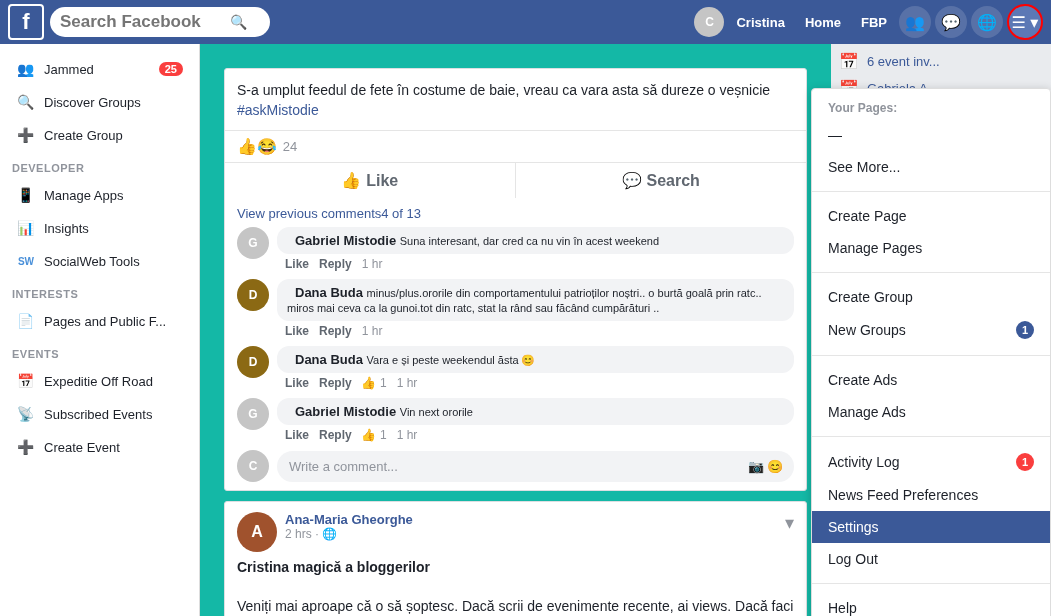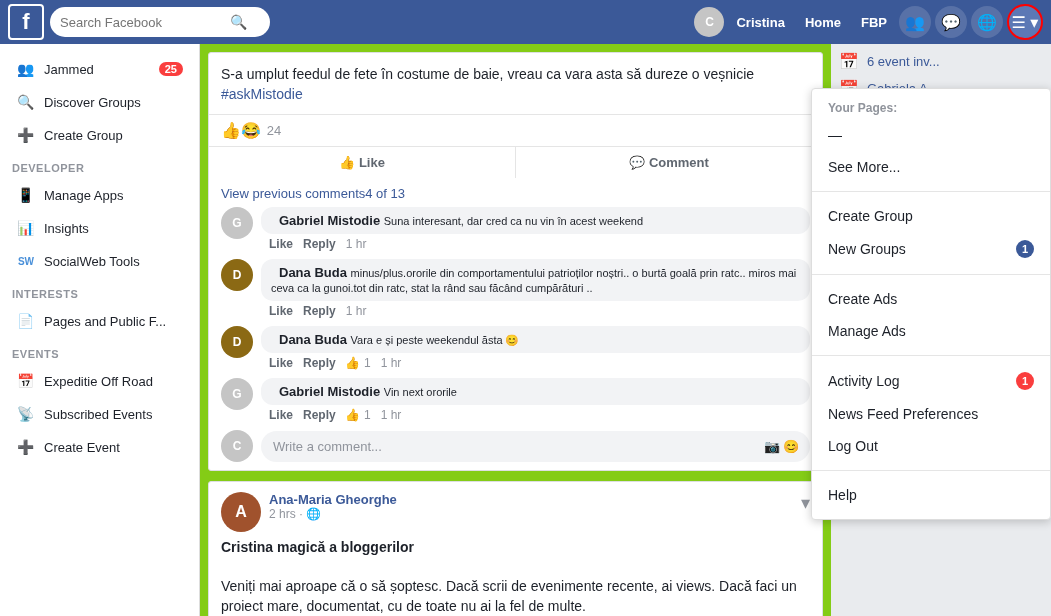--- a/index.html
+++ b/index.html
@@ -37,23 +37,24 @@
       display: flex;
       align-items: center;
       padding: 0 10px;
       height: 30px;
       width: 220px;
       margin-right: auto;
     }
     #topnav .search-box input {
       border: none;
       outline: none;
-      font-size: 13px;
+      font-size: 17px;
       width: 170px;
       background: transparent;
+      font-weight: bold;
     }
     #topnav .search-box .search-icon-wrap { color: #90949c; font-size: 14px; }
     #topnav .nav-right {
       display: flex;
       align-items: center;
       gap: 4px;
     }
     .nav-avatar {
       width: 30px; height: 30px;
       border-radius: 50%;
@@ -145,22 +146,22 @@
     .si-icon.blue { color: #3b5998; }
     .si-icon.green { color: #42b72a; }
     .si-icon.red { color: #fa3e3e; }
     .si-icon.orange { color: #f5a623; }
     .si-icon.sw { color: #4a90d9; font-weight: bold; font-size: 10px; }
 
     
     #center {
       flex: 1;
       overflow-y: auto;
-      padding: 8px;
-      background: #84cc16;
+      padding: 24px;
+      background: #14b8a6;
     }
 
     
     .post-card {
       background: #fff;
       border-radius: 3px;
       border: 1px solid #dddfe2;
       margin-bottom: 10px;
       overflow: hidden;
     }
@@ -201,21 +202,21 @@
     }
     .post-action-btn {
       flex: 1;
       display: flex;
       align-items: center;
       justify-content: center;
       gap: 6px;
       padding: 8px;
       color: #606770;
       font-weight: bold;
-      font-size: 13px;
+      font-size: 16px;
       cursor: pointer;
       border-right: 1px solid #e5e5e5;
     }
     .post-action-btn:last-child { border-right: none; }
 
     
     .comments-section { padding: 8px 12px; }
     .view-prev-comments { color: #3b5998; font-size: 13px; cursor: pointer; margin-bottom: 6px; display: flex; justify-content: flex-start; }
     .comment-row { display: flex; margin-bottom: 8px; gap: 8px; }
     .comment-avatar {
@@ -400,21 +401,21 @@
     <div class="post-card">
       <div class="post-body" style="padding-top:12px;">
         S-a umplut feedul de fete în costume de baie, vreau ca vara asta să dureze o veșnicie <a class="post-link">#askMistodie</a>
       </div>
       <div class="post-reactions">
         <span class="reaction-icons">👍😂</span>
         <span>24</span>
       </div>
       <div class="post-actions">
         <div class="post-action-btn">👍 Like</div>
-        <div class="post-action-btn">💬 Comment</div>
+        <div class="post-action-btn">💬 Search</div>
       </div>
       <div class="comments-section">
         <div class="view-prev-comments">
           <span>View previous comments</span>
           <span>4 of 13</span>
         </div>
 
         <div class="comment-row">
           <div class="comment-avatar">G</div>
           <div style="flex:1">
@@ -529,40 +530,45 @@
       <div class="see-more-btn">▼ See More</div>
     </div>
 
     <div id="dropdown-menu">
       <div class="dropdown-section">
         <div class="dropdown-section-label">Your Pages:</div>
         <div class="dropdown-item">—</div>
         <div class="dropdown-item">See More...</div>
       </div>
 
+      <div class="dropdown-section">
+        <div class="dropdown-item">Create Page</div>
+        <div class="dropdown-item">Manage Pages</div>
+      </div>
 
       <div class="dropdown-section">
         <div class="dropdown-item">Create Group</div>
         <div class="dropdown-item">
           <span>New Groups</span>
           <span class="dropdown-badge blue">1</span>
         </div>
       </div>
 
       <div class="dropdown-section">
         <div class="dropdown-item">Create Ads</div>
         <div class="dropdown-item">Manage Ads</div>
       </div>
 
       <div class="dropdown-section">
         <div class="dropdown-item">
           <span>Activity Log</span>
           <span class="dropdown-badge">1</span>
         </div>
         <div class="dropdown-item">News Feed Preferences</div>
+        <div class="dropdown-item active">Settings</div>
         <div class="dropdown-item">Log Out</div>
       </div>
 
       <div class="dropdown-section">
         <div class="dropdown-item">Help</div>
 
       </div>
     </div>
 
   </div>

